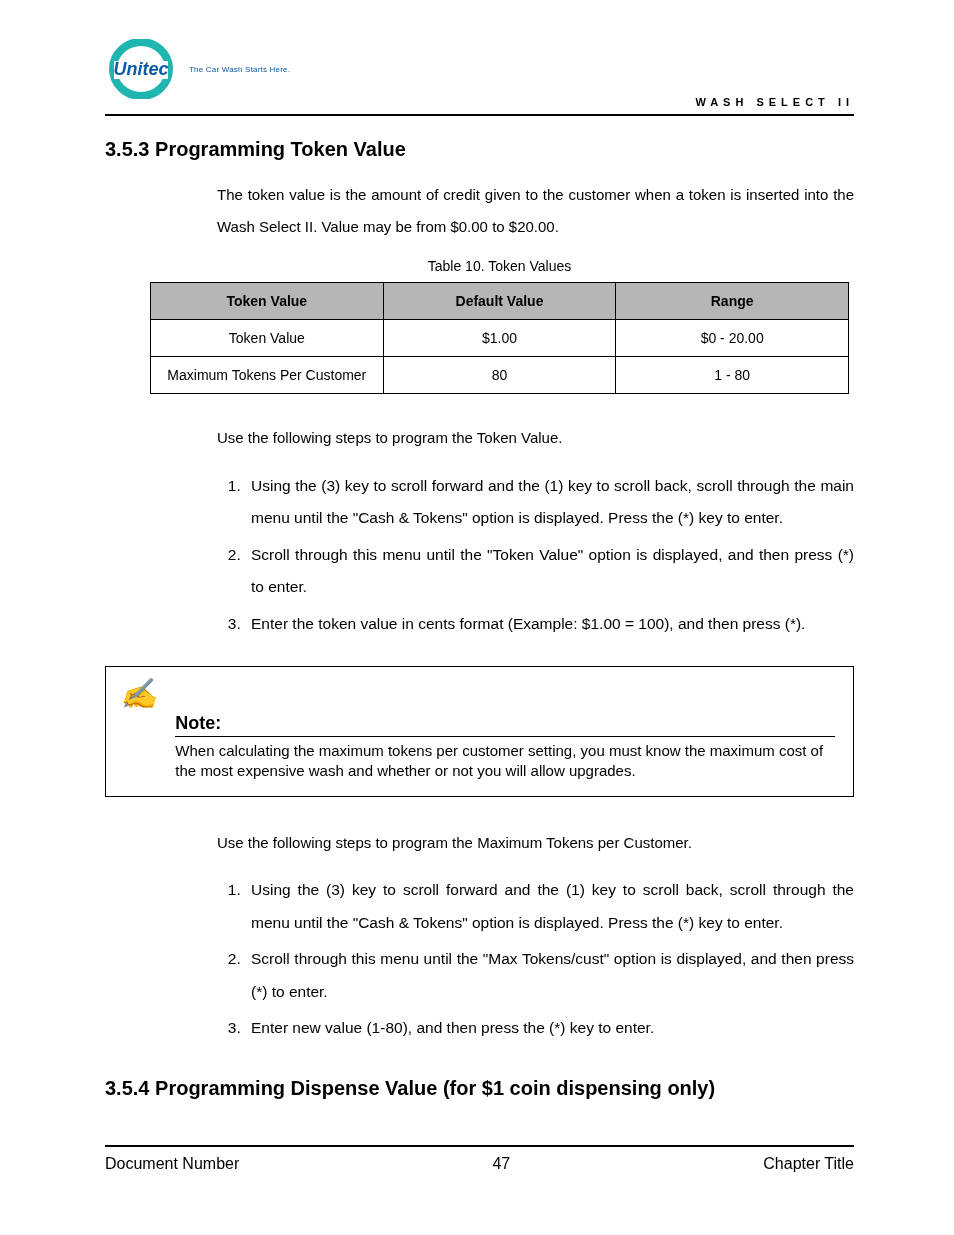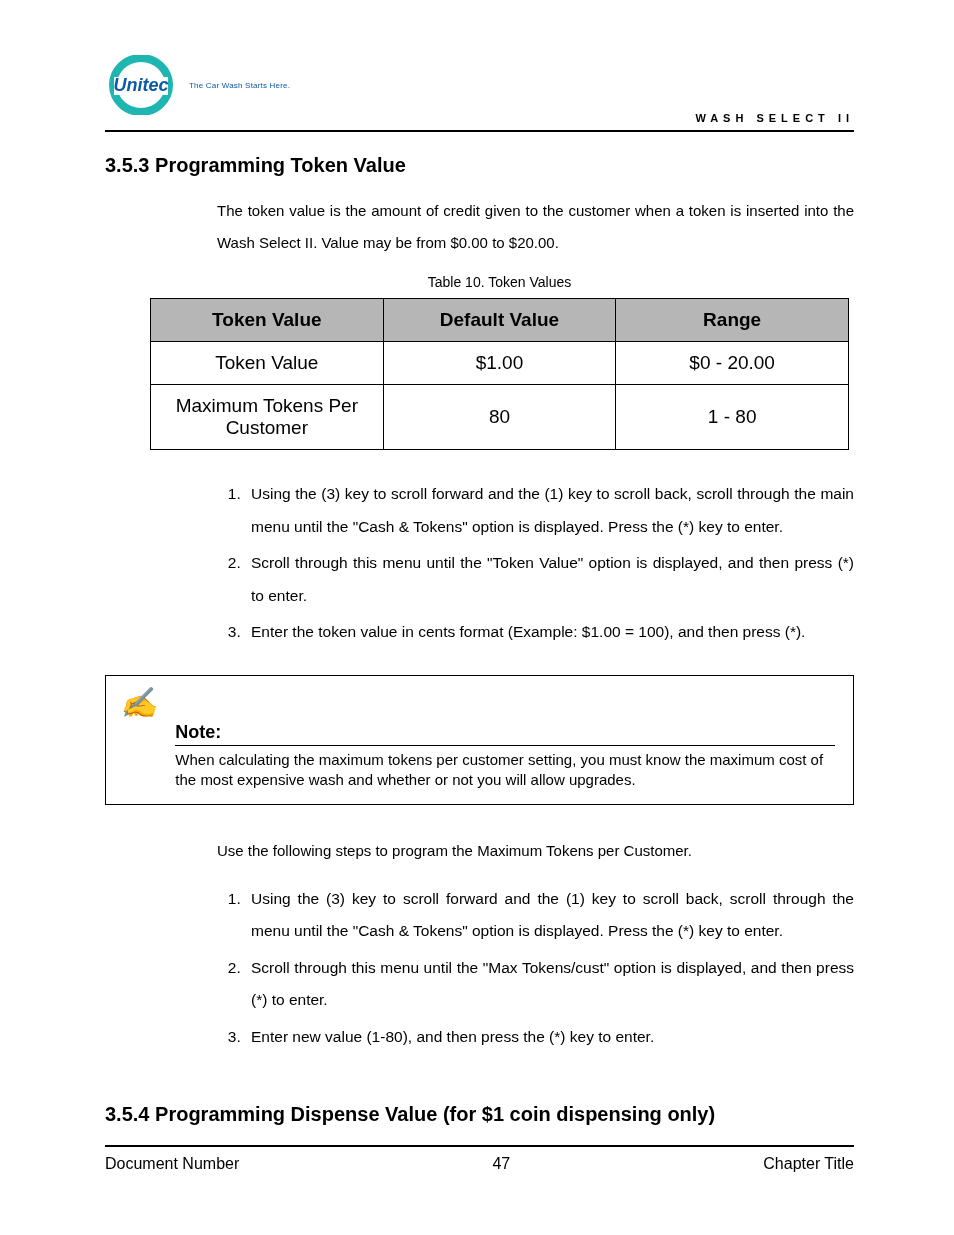--- a/index.html
+++ b/index.html
@@ -1,21 +1,21 @@
 <!DOCTYPE html>
 <html><head>
 <meta charset="utf-8">
 <style>
   * { box-sizing: border-box; margin: 0; padding: 0; }
   html, body { width: 954px; height: 1235px; background: #fff; font-family: Arial, Helvetica, sans-serif; color: #000; }
   .page {
     position: relative;
     width: 954px;
     height: 1235px;
-    padding: 55px 100px 60px 105px;
+    padding: 39px 100px 60px 105px;
   }
   .header-area {
     position: relative;
     height: 75px;
   }
   .logo-wrap {
     position: absolute;
     left: 0;
     top: 0;
     display: flex;
@@ -68,21 +68,21 @@
     font-size: 14px;
     margin-bottom: 8px;
   }
   table.tok {
     width: 100%;
     border-collapse: collapse;
     table-layout: fixed;
   }
   table.tok th, table.tok td {
     border: 1px solid #000;
-    font-size: 19px;
+    font-size: 14px;
     padding: 10px 8px;
     text-align: center;
     vertical-align: middle;
     font-weight: normal;
   }
   table.tok th {
     background: #b6b6b6;
     font-weight: bold;
   }
   .note-box {
@@ -191,20 +191,21 @@
         </tr>
         <tr>
           <td>Maximum Tokens Per Customer</td>
           <td>80</td>
           <td>1 - 80</td>
         </tr>
       </tbody>
     </table>
   </div>
 
+  <div class="body-para">Use the following steps to program the Token Value.</div>
 
   <div class="list-block">
     <ol>
       <li>Using the (3) key to scroll forward and the (1) key to scroll back, scroll through the main menu until the "Cash &amp; Tokens" option is displayed. Press the (*) key to enter.</li>
       <li>Scroll through this menu until the "Token Value" option is displayed, and then press (*) to enter.</li>
       <li>Enter the token value in cents format (Example: $1.00 = 100), and then press (*).</li>
     </ol>
   </div>
 
   <div class="note-box">
@@ -218,21 +219,21 @@
   <div class="body-para">Use the following steps to program the Maximum Tokens per Customer.</div>
 
   <div class="list-block">
     <ol>
       <li>Using the (3) key to scroll forward and the (1) key to scroll back, scroll through the menu until the "Cash &amp; Tokens" option is displayed. Press the (*) key to enter.</li>
       <li>Scroll through this menu until the "Max Tokens/cust" option is displayed, and then press (*) to enter.</li>
       <li>Enter new value (1-80), and then press the (*) key to enter.</li>
     </ol>
   </div>
 
-  <div class="sec-heading" style="margin-top:50px;">3.5.4 Programming Dispense Value (for $1 coin dispensing only)</div>
+  <div class="sec-heading" style="margin-top:32px;">3.5.4 Programming Dispense Value (for $1 coin dispensing only)</div>
 
   <hr class="footer-rule">
   <div class="footer">
     <div class="left">Document Number</div>
     <div class="center">47</div>
     <div class="right">Chapter Title</div>
   </div>
 
 </div>
 

